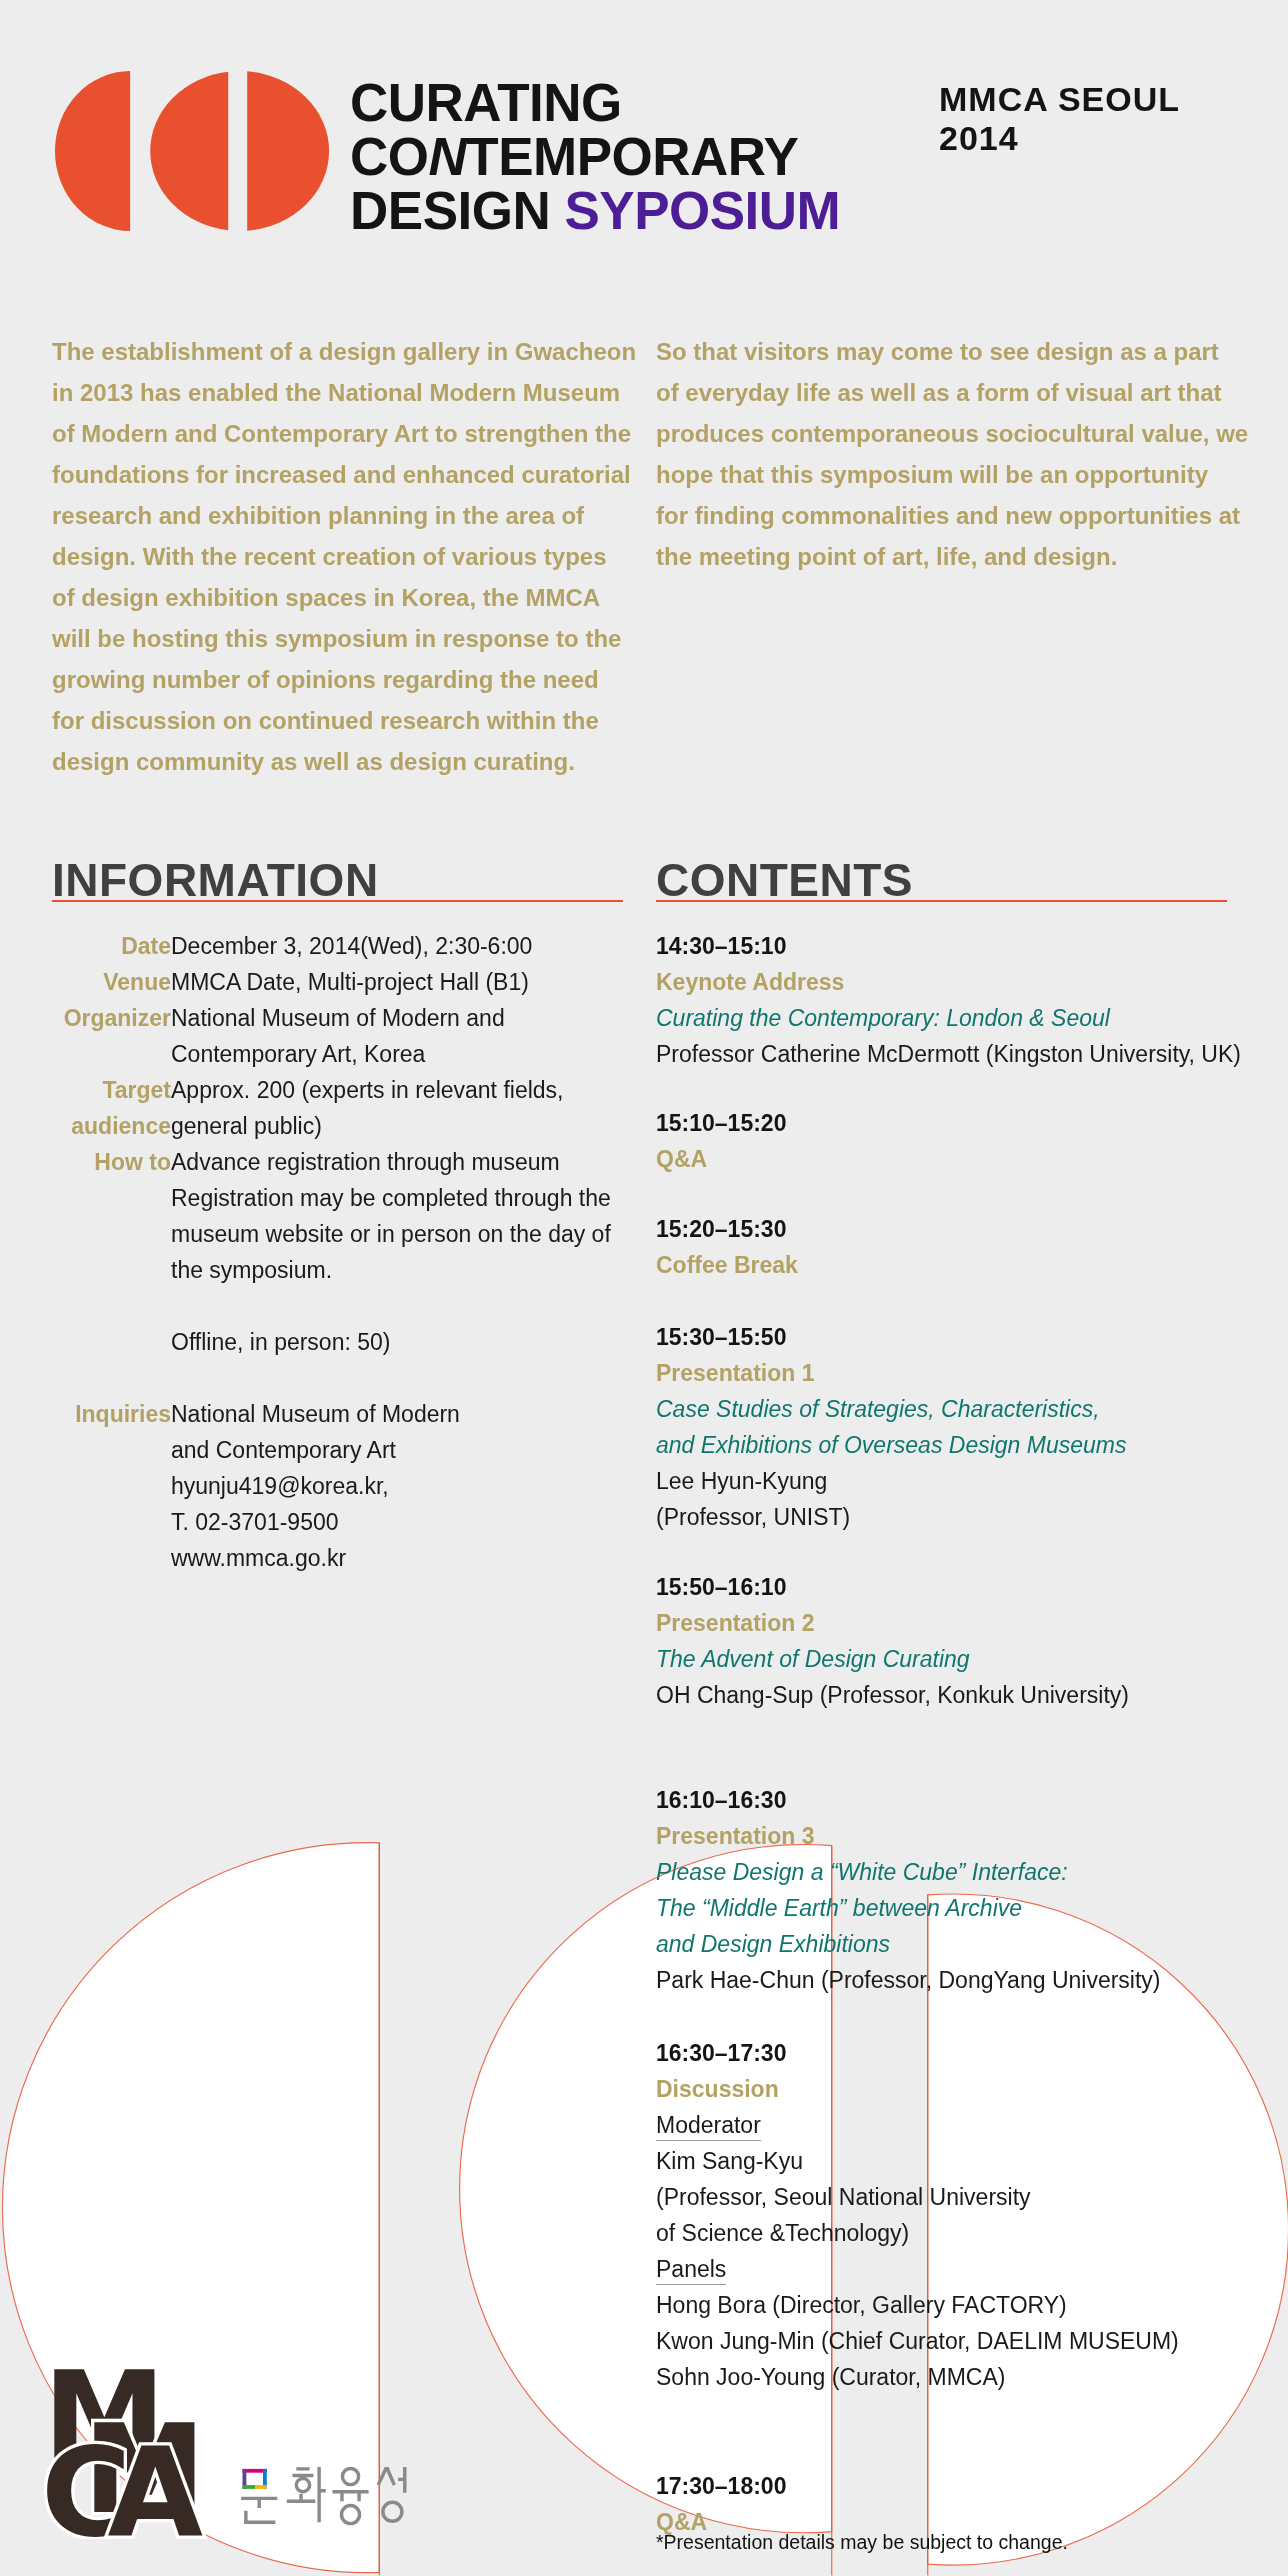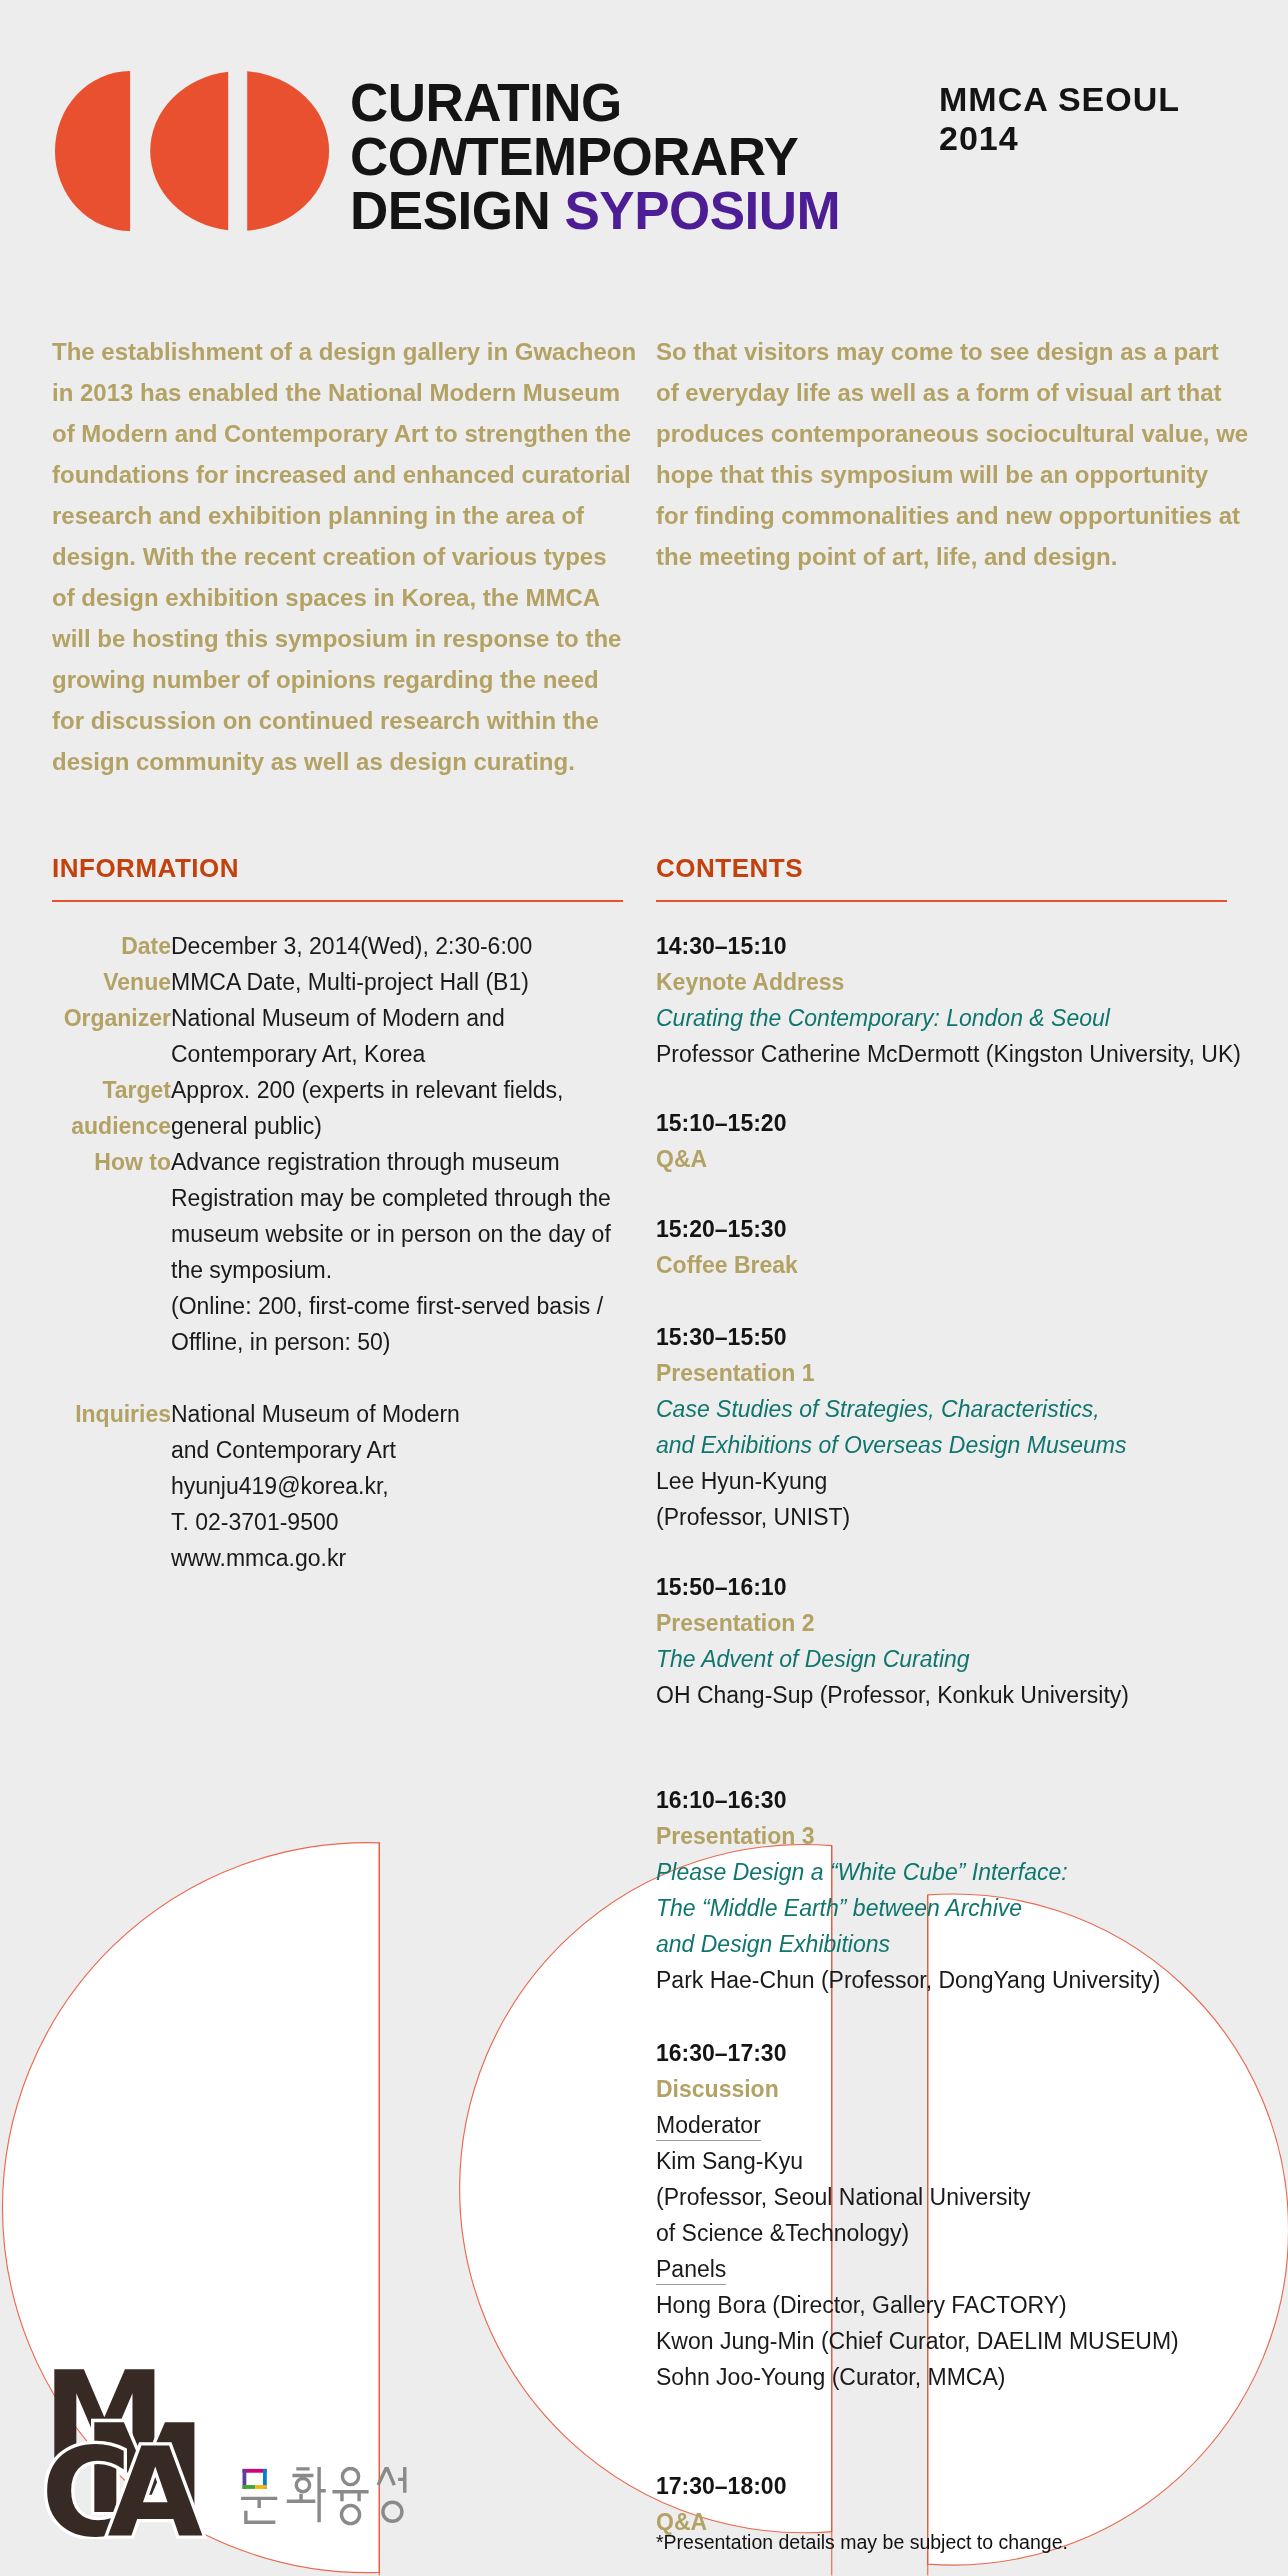--- a/index.html
+++ b/index.html
@@ -30,21 +30,21 @@
     position:absolute;top:331px;width:599px;z-index:1;
     font-size:24px;line-height:41px;font-weight:bold;color:#B3A264;
     white-space:nowrap;
   }
   .intro.l{left:52px;}
   .intro.r{left:656px;}
 
   
   .sec-head{
     position:absolute;top:853px;z-index:1;
-    font-size:26px;font-weight:bold;color:#c2410c;letter-spacing:0.5px;
+    font-size:46px;font-weight:bold;color:#404040;letter-spacing:0.5px;
   }
   .sec-head.l{left:52px;}
   .sec-head.r{left:656px;}
   .rule{position:absolute;top:900px;width:571px;height:1.9px;background:#E8502F;z-index:1;}
   .rule.l{left:52px;}
   .rule.r{left:656px;}
 
   
   .info-rows{position:absolute;left:52px;top:928px;z-index:1;font-size:23px;line-height:36px;}
   .info-row{display:flex;height:36px;white-space:nowrap;}
@@ -164,21 +164,20 @@
       <div class="info-row">
         <span class="lbl"></span>
         <span class="val">museum website or in person on the day of</span>
       </div>
       <div class="info-row">
         <span class="lbl"></span>
         <span class="val">the symposium.</span>
       </div>
       <div class="info-row">
         <span class="lbl"></span>
-        <span class="val">(Online: 200, first-come first-served basis /</span>
       </div>
       <div class="info-row">
         <span class="lbl"></span>
         <span class="val">Offline, in person: 50)</span>
       </div>
       <div class="info-row">
         <span class="lbl"></span>
         <span class="val"></span>
       </div>
       <div class="info-row">

